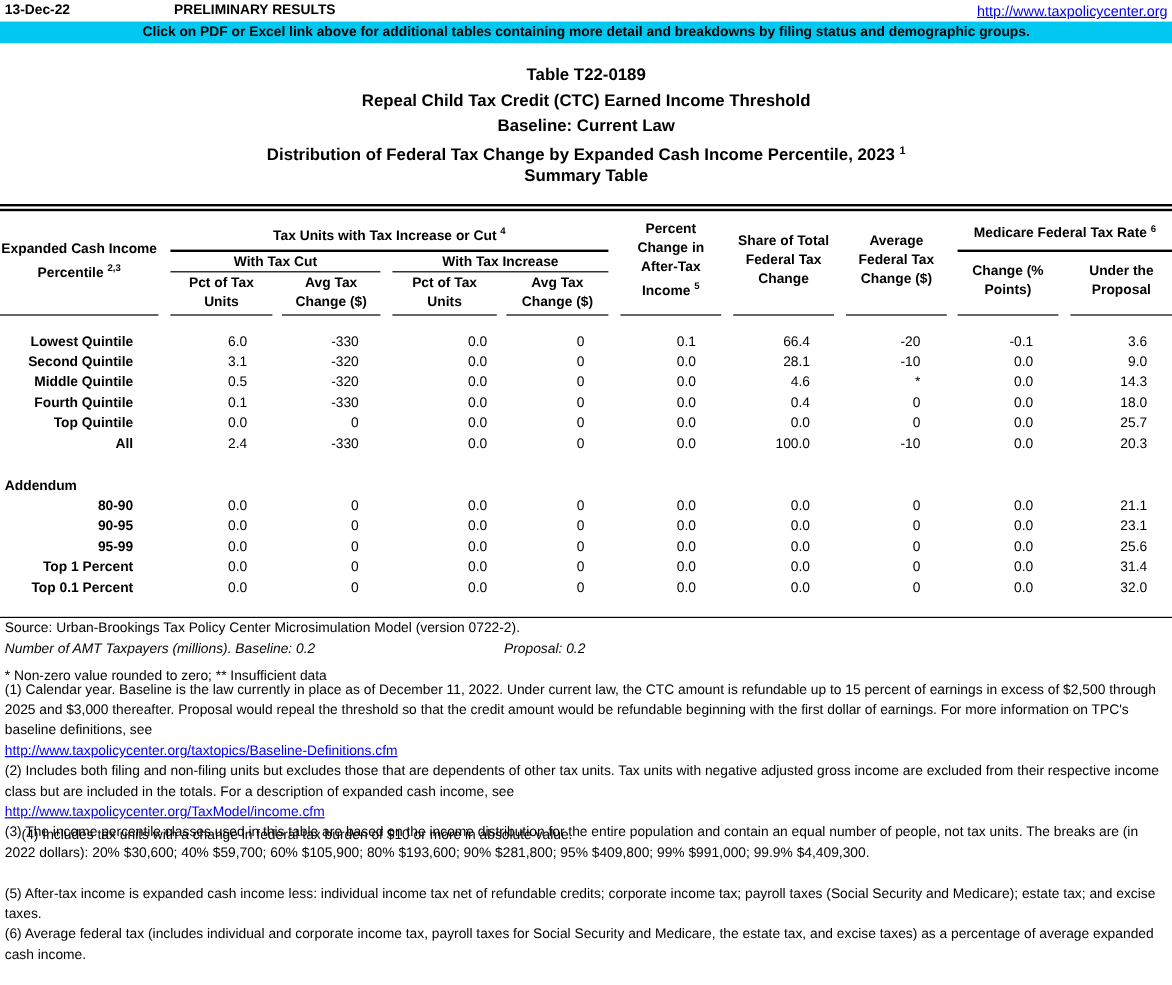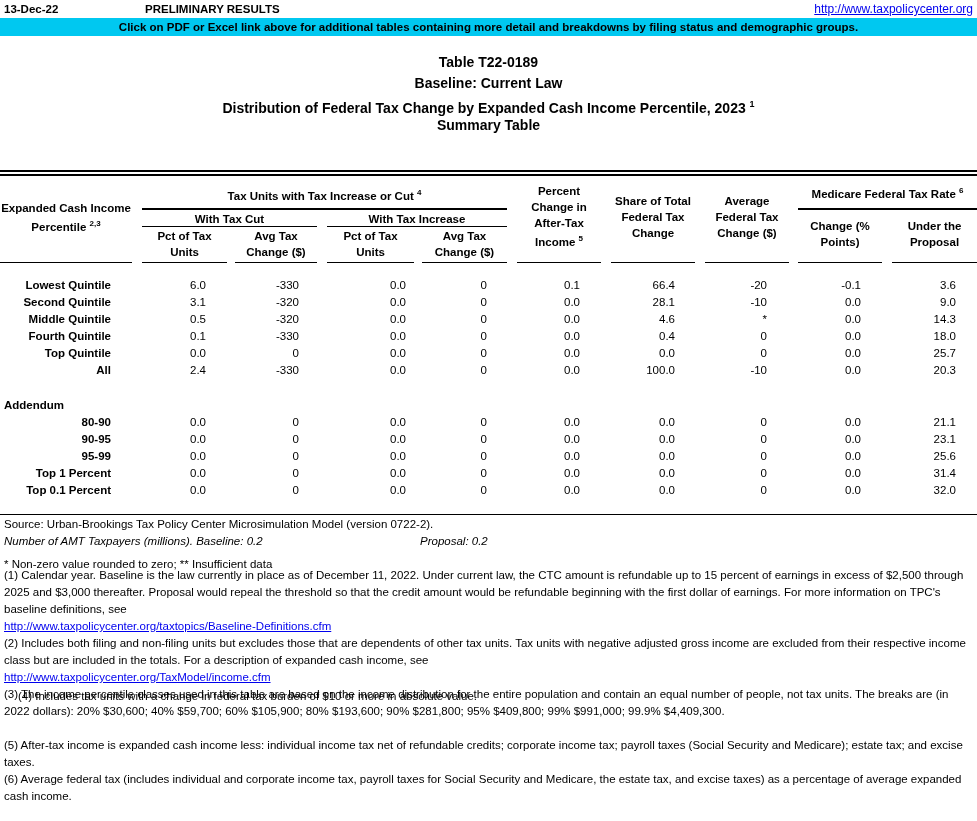--- a/index.html
+++ b/index.html
@@ -34,20 +34,21 @@
 
 <div class="topbar">
   <span class="date">13-Dec-22</span>
   <span class="prelim">PRELIMINARY RESULTS</span>
   <a class="site">http://www.taxpolicycenter.org</a>
 </div>
 <div class="banner">Click on PDF or Excel link above for additional tables containing more detail and breakdowns by filing status and demographic groups.</div>
 
 <div class="titles">
   <div>Table T22-0189</div>
+  <div>Repeal Child Tax Credit (CTC) Earned Income Threshold</div>
   <div>Baseline: Current Law</div>
   <div><span>Distribution of Federal Tax Change by Expanded Cash Income Percentile, 2023</span> <sup>1</sup></div>
   <div>Summary Table</div>
 </div>
 
 <div class="dbl" style="top:170px;"></div>
 <div class="dbl" style="top:174px;"></div>
 
 <div class="hd b" style="left:0;top:200px;width:132px;">
   <div>Expanded Cash Income</div>

